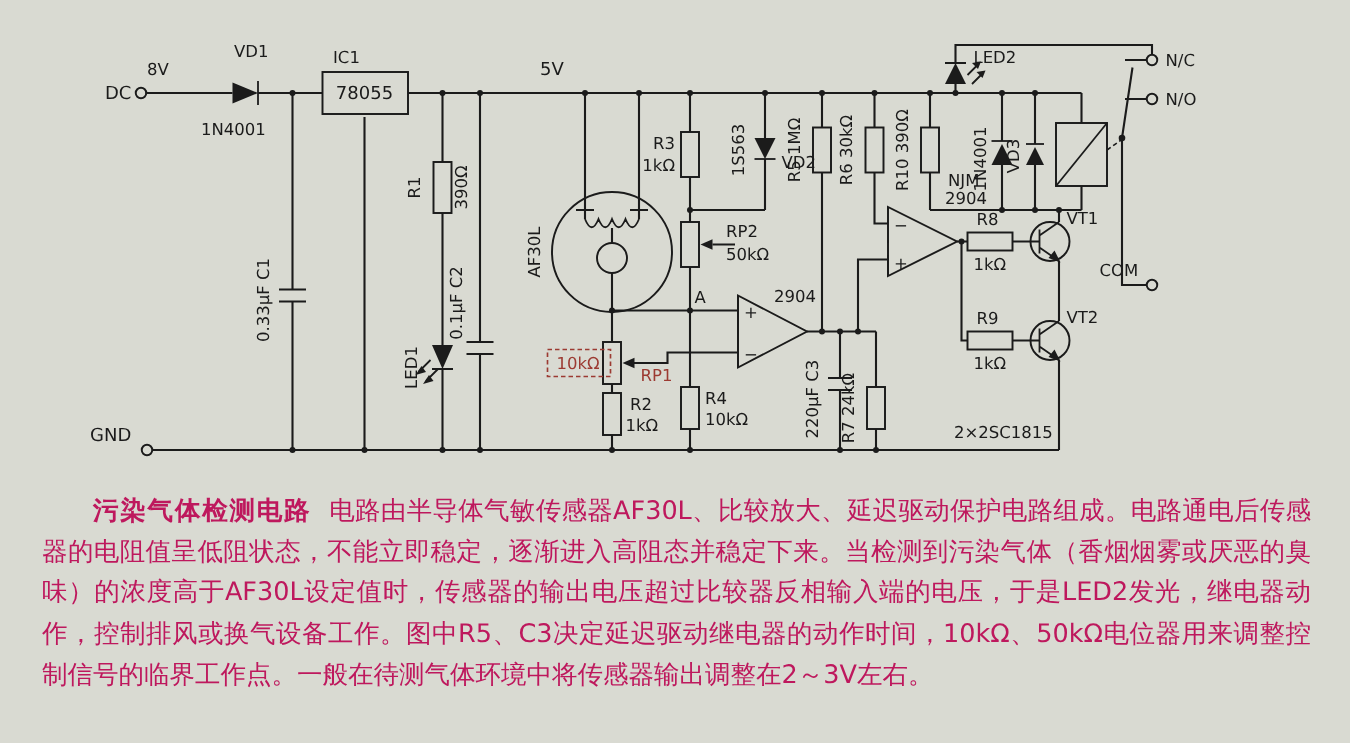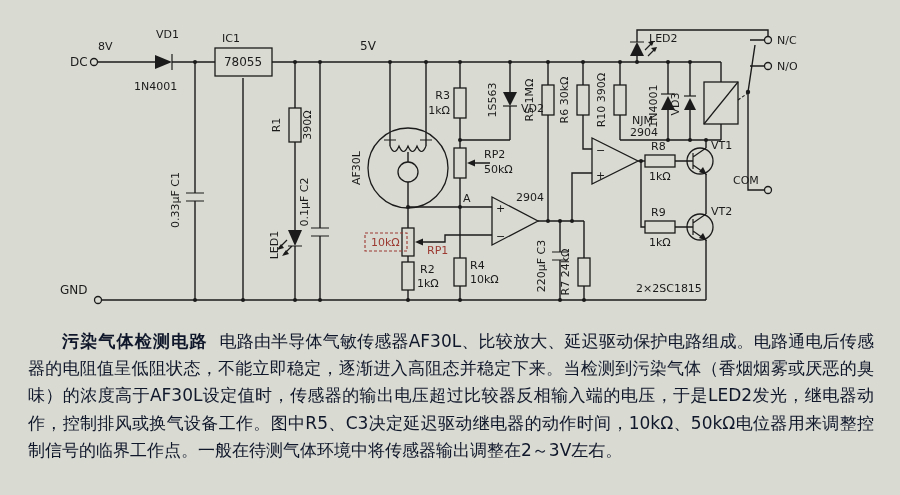--- a/index.html
+++ b/index.html
@@ -18,21 +18,21 @@
   .thin{stroke:#1b1b1b;stroke-width:1.2;fill:none;}
   .boxc{stroke:#1b1b1b;stroke-width:1.3;fill:none;}
   .fillink{fill:#1b1b1b;stroke:none;}
   .dash{stroke:#1b1b1b;stroke-width:1.1;fill:none;stroke-dasharray:3,2;}
   .reddash{stroke:#9c3a32;stroke-width:1.1;fill:none;stroke-dasharray:3,2;}
   .desc{
     padding:13px 26px 0 28px;
     font-size:17px;
     line-height:1.6;
     text-align:justify;
-    color:#0f172a;
+    color:#be185d;
   }
   .desc p{margin:0;text-indent:2em;}
   .desc b{margin-right:0.7em;letter-spacing:1px;}
 </style>
 </head>
 <body>
 
 <div class="stage">
 
 <svg width="900" height="315" viewBox="0 0 900 315">

